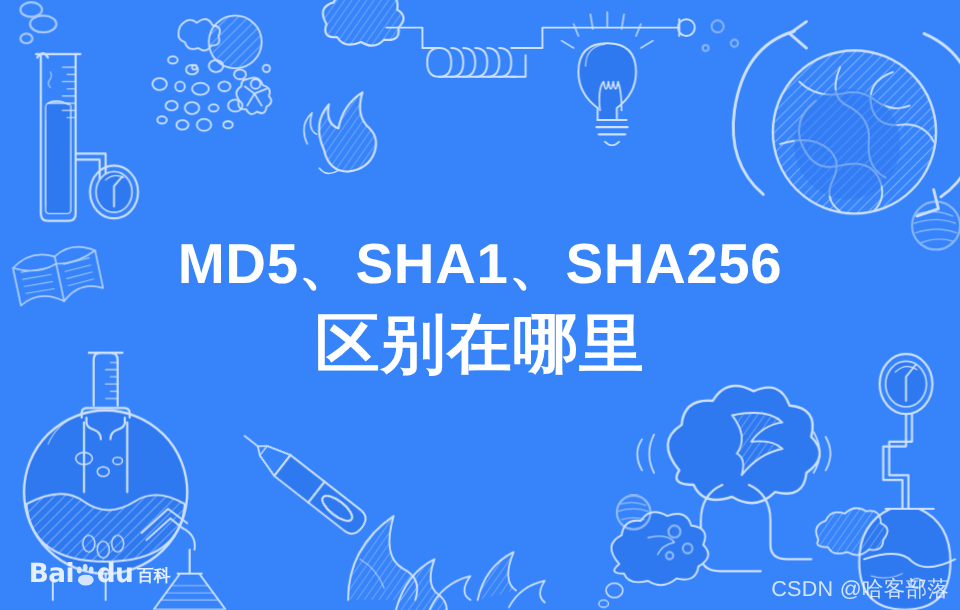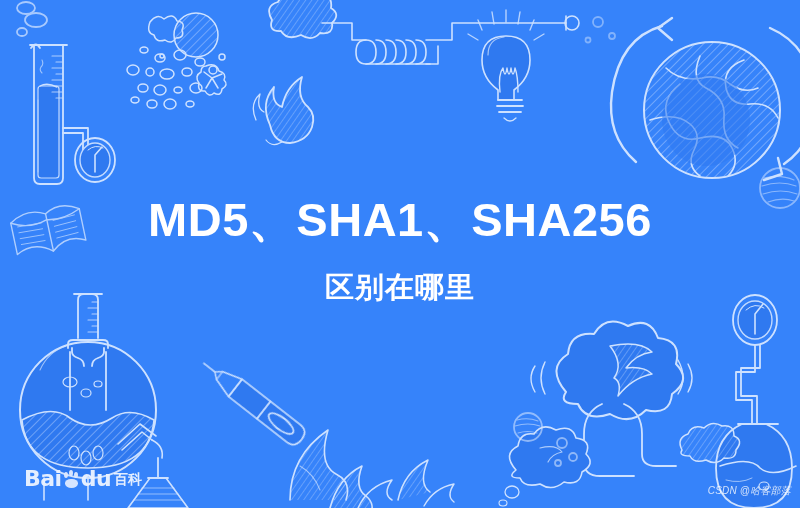--- a/index.html
+++ b/index.html
@@ -34,21 +34,21 @@
   .title-line-1 {
     color: #ffffff;
     font-size: 47px;
     font-weight: bold;
     line-height: 58px;
     letter-spacing: 0.5px;
     white-space: nowrap;
   }
   .title-line-2 {
     color: #ffffff;
-    font-size: 29px;
+    font-size: 54px;
     font-weight: bold;
     line-height: 56px;
     letter-spacing: 1px;
     margin-top: 10px;
     white-space: nowrap;
   }
   
   #baike-logo {
     position: absolute;
     left: 24px;
@@ -92,25 +92,24 @@
     margin-left: 3px;
     letter-spacing: 0px;
   }
   
   #csdn-watermark {
     position: absolute;
     right: 9px;
     top: 482px;
     z-index: 6;
     color: rgba(255,255,255,0.78);
-    font-size: 10px;
+    font-size: 18px;
     line-height: 18px;
     letter-spacing: 0.2px;
     white-space: nowrap;
-    font-style: italic;
   }
 </style>
 </head>
 <body>
 
 <div id="canvas">
 
   <svg id="bg-art" viewBox="0 0 800 508" xmlns="http://www.w3.org/2000/svg">
     <defs>
       <pattern id="hatch" width="6" height="6" patternTransform="rotate(45)" patternUnits="userSpaceOnUse">

